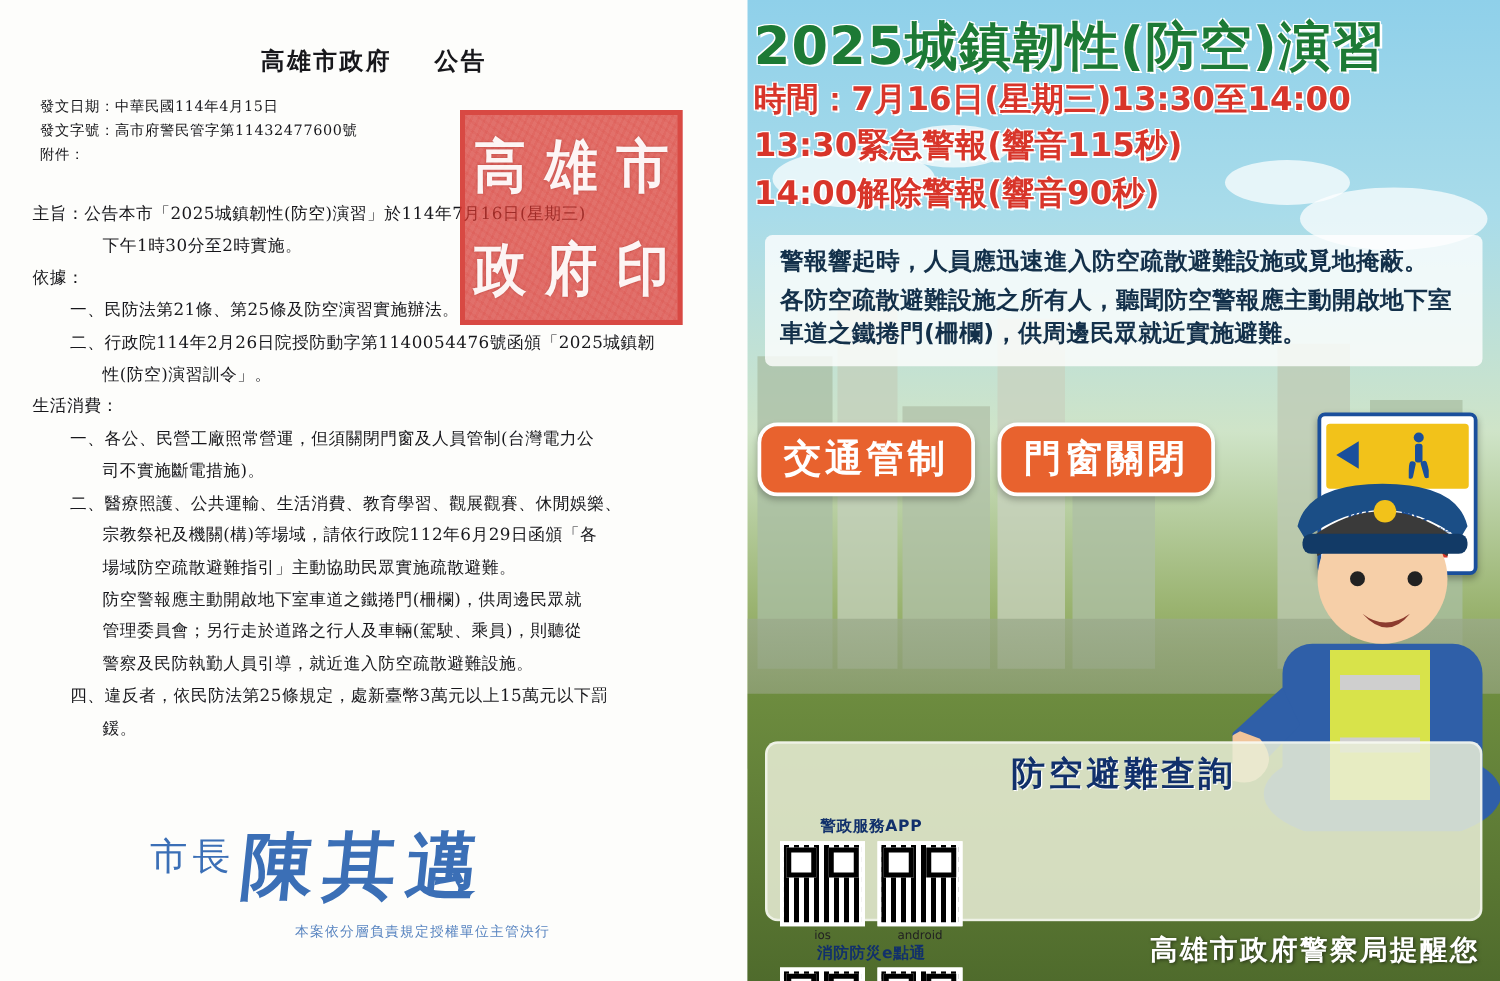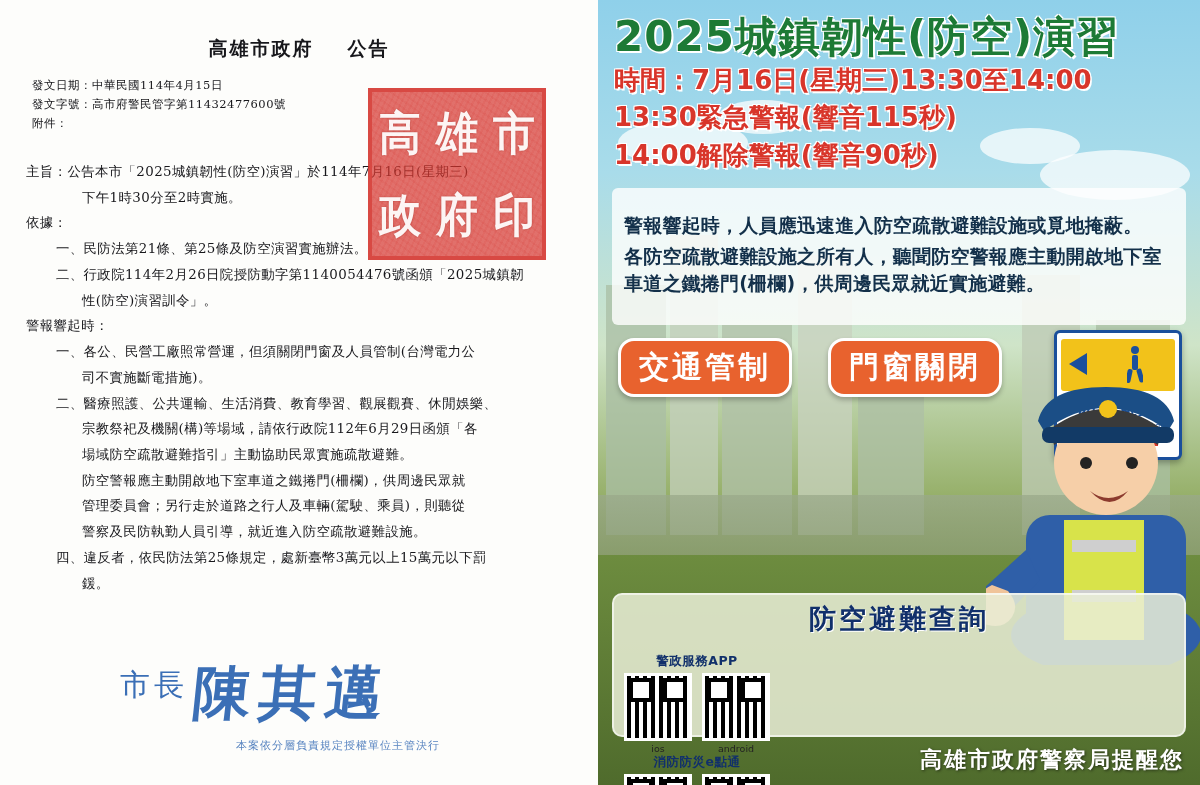--- a/index.html
+++ b/index.html
@@ -52,33 +52,33 @@
   .b3{left:124px;width:70px;height:210px;background:#b0c0a8;}
   .b4{left:200px;width:54px;height:280px;background:#c8d2bf;}
   .b5{left:260px;width:66px;height:190px;background:#aebfa6;}
   .b6{right:120px;width:58px;height:260px;background:#bdcab4;}
   .b7{right:30px;width:74px;height:215px;background:#aabfa3;}
   .road{position:absolute;left:0;right:0;bottom:170px;height:120px;
         background:linear-gradient(180deg,#9aa98a,#7d9060);opacity:.75;}
   .grass{position:absolute;left:0;right:0;bottom:0;height:230px;
          background:linear-gradient(180deg,#6d8c3f,#4f6b2c);}
 
-  .p-head{position:absolute;left:0;right:0;top:14px;padding:0 16px;box-sizing:border-box;
+  .p-head{position:absolute;left:0;right:0;top:14px;padding:0 5px;box-sizing:border-box;
           font-family:"DejaVu Sans","Liberation Sans",sans-serif;}
   .p-title{font-size:42px;font-weight:700;color:#1d7a35;letter-spacing:1px;line-height:1.1;
            text-shadow:2px 2px 0 #ffffff, -1px -1px 0 #ffffff, 1px -1px 0 #fff, -1px 1px 0 #fff;}
   .p-line{font-size:26px;font-weight:700;color:#d8352a;line-height:1.28;margin-top:4px;
           text-shadow:1.5px 1.5px 0 #fff, -1px -1px 0 #fff, 1px -1px 0 #fff, -1px 1px 0 #fff;}
 
   .p-box{position:absolute;left:14px;right:14px;top:188px;background:rgba(255,255,255,.80);
-         border-radius:6px;padding:24px 12px;box-sizing:border-box;
+         border-radius:6px;padding:8px 12px;box-sizing:border-box;
          font-size:19px;line-height:1.42;color:#13304a;font-weight:600;letter-spacing:.2px;}
   .p-box p{margin:0 0 4px 0;}
 
-  .pills{position:absolute;left:20px;top:338px;display:flex;gap:36px;}
+  .pills{position:absolute;left:8px;top:338px;display:flex;gap:18px;}
   .pill{background:#e8622e;color:#fff;font-size:30px;font-weight:700;letter-spacing:3px;
         padding:6px 18px;border-radius:16px;border:3px solid #fff;
         box-shadow:0 3px 5px rgba(0,0,0,.25);}
 
   .shelter-sign{position:absolute;right:18px;top:330px;width:128px;background:#fff;
                 border:3px solid #1a4f9c;border-radius:6px;padding:6px 4px 8px 4px;box-sizing:border-box;
                 text-align:center;box-shadow:0 3px 6px rgba(0,0,0,.3);}
   .ss-top{height:52px;background:#f2c21a;border-radius:3px;position:relative;overflow:hidden;}
   .ss-top .man{position:absolute;left:58%;top:6px;width:16px;height:40px;}
   .ss-top .arrow{position:absolute;left:8px;top:14px;width:0;height:0;
@@ -143,21 +143,21 @@
 
       <div class="body">
         <span class="l ind1"><span>主旨：</span><span>公告本市「2025城鎮韌性(防空)演習」於114年7月16日(星期三)</span></span>
         <span class="l ind3">下午1時30分至2時實施。</span>
 
         <span class="l ind1">依據：</span>
         <span class="l ind2">一、民防法第21條、第25條及防空演習實施辦法。</span>
         <span class="l ind2">二、行政院114年2月26日院授防動字第1140054476號函頒「2025城鎮韌</span>
         <span class="l ind3">性(防空)演習訓令」。</span>
 
-        <span class="l ind1">警報響起時：</span>
+        <span class="l ind1">生活消費：</span>
 
         <span class="l ind2">一、各公、民營工廠照常營運，但須關閉門窗及人員管制(台灣電力公</span>
         <span class="l ind3">司不實施斷電措施)。</span>
 
         <span class="l ind2">二、醫療照護、公共運輸、生活消費、教育學習、觀展觀賽、休閒娛樂、</span>
         <span class="l ind3">宗教祭祀及機關(構)等場域，請依行政院112年6月29日函頒「各</span>
         <span class="l ind3">場域防空疏散避難指引」主動協助民眾實施疏散避難。</span>
 
         <span class="l ind3">防空警報應主動開啟地下室車道之鐵捲門(柵欄)，供周邊民眾就</span>
         <span class="l ind3">管理委員會；另行走於道路之行人及車輛(駕駛、乘員)，則聽從</span>

